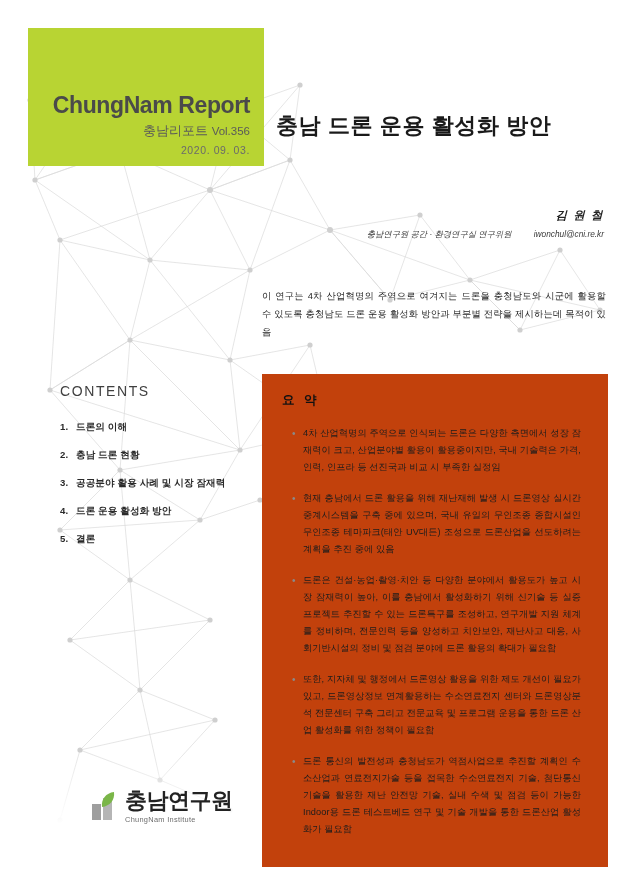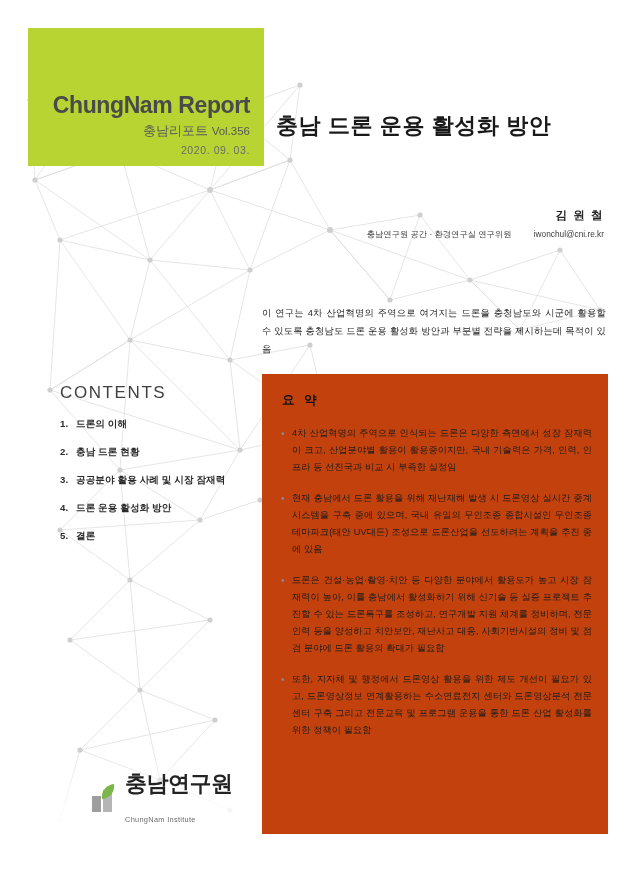--- a/index.html
+++ b/index.html
@@ -78,58 +78,59 @@
     letter-spacing: 0.6px;
     line-height: 1.3;
   }
 
   
   .author-block {
     position: absolute;
     right: 26px; top: 208px;
     text-align: right;
     width: 420px;
+    font-style: italic;
   }
   .author-name {
     font-size: 11.5px;
     font-weight: bold;
     color: #222;
     letter-spacing: 1.5px;
     margin-bottom: 6px;
   }
   .author-affil {
     font-size: 8.3px;
     color: #3a3a3a;
     letter-spacing: 0px;
   }
   .author-affil .mail { margin-left: 20px; }
 
   
   .intro {
     position: absolute;
-    left: 262px; top: 304px;
+    left: 262px; top: 287px;
     width: 344px;
     font-size: 9.3px;
     line-height: 1.95;
     color: #1f1f1f;
     text-align: justify;
     letter-spacing: 0.2px;
   }
 
   
   .contents {
     position: absolute;
     left: 60px; top: 383px;
     width: 190px;
   }
   .contents-title {
-    font-size: 17px;
+    font-size: 14px;
     color: #3f3f3f;
     letter-spacing: 1.6px;
-    margin-bottom: 15px;
+    margin-bottom: 22px;
     font-weight: normal;
   }
   .contents-list {
     margin: 0; padding: 0;
     list-style: none;
   }
   .contents-list li {
     font-size: 9.6px;
     color: #2a2a2a;
     font-weight: bold;
@@ -147,21 +148,21 @@
     padding: 16px 16px 18px 18px;
     min-height: 460px;
   }
   .summary-title {
     font-size: 12.5px;
     font-weight: bold;
     color: #111;
     letter-spacing: 3px;
     margin: 2px 0 16px 2px;
   }
-  .summary ul { margin: 0; padding: 0; list-style: none; }
+  .summary ul { margin: 11px; padding: 0; list-style: none; }
   .summary li {
     position: relative;
     padding-left: 12px;
     font-size: 9.2px;
     line-height: 1.85;
     color: #1c1c1c;
     text-align: justify;
     margin-bottom: 14px;
     letter-spacing: 0.1px;
   }
@@ -190,21 +191,21 @@
     font-size: 22px;
     font-weight: bold;
     color: #222;
     letter-spacing: -0.5px;
     line-height: 1;
   }
   .logo-text-en {
     font-size: 7.4px;
     color: #6d6d6d;
     letter-spacing: 0.3px;
-    margin-top: 20px;
+    margin-top: 3px;
   }
 
   
   .fade-bottom {
     position: absolute;
     left: 0; bottom: 0; width: 630px; height: 120px;
     background: linear-gradient(to bottom, rgba(255,255,255,0) 0%, #fff 60%);
     pointer-events: none;
   }
 </style>
@@ -336,20 +337,21 @@
     </ul>
   </div>
 
   <div class="summary">
     <div class="summary-title">요 약</div>
     <ul>
       <li>4차 산업혁명의 주역으로 인식되는 드론은 다양한 측면에서 성장 잠재력이 크고, 산업분야별 활용이 활용중이지만, 국내 기술력은 가격, 인력, 인프라 등 선진국과 비교 시 부족한 실정임</li>
       <li>현재 충남에서 드론 활용을 위해 재난재해 발생 시 드론영상 실시간 중계시스템을 구축 중에 있으며, 국내 유일의 무인조종 종합시설인 무인조종 테마파크(태안 UV대든) 조성으로 드론산업을 선도하려는 계획을 추진 중에 있음</li>
       <li>드론은 건설·농업·촬영·치안 등 다양한 분야에서 활용도가 높고 시장 잠재력이 높아, 이를 충남에서 활성화하기 위해 신기술 등 실증 프로젝트 추진할 수 있는 드론특구를 조성하고, 연구개발 지원 체계를 정비하며, 전문인력 등을 양성하고 치안보안, 재난사고 대응, 사회기반시설의 정비 및 점검 분야에 드론 활용의 확대가 필요함</li>
       <li>또한, 지자체 및 행정에서 드론영상 활용을 위한 제도 개선이 필요가 있고, 드론영상정보 연계활용하는 수소연료전지 센터와 드론영상분석 전문센터 구축 그리고 전문교육 및 프로그램 운용을 통한 드론 산업 활성화를 위한 정책이 필요함</li>
+      <li>드론 통신의 발전성과 충청남도가 역점사업으로 추진할 계획인 수소산업과 연료전지가술 등을 접목한 수소연료전지 기술, 첨단통신 기술을 활용한 재난 안전망 기술, 실내 수색 및 점검 등이 가능한 Indoor용 드론 테스트베드 연구 및 기술 개발을 통한 드론산업 활성화가 필요함</li>
     </ul>
   </div>
 
   <div class="logo-block">
     <div class="logo-mark">
       <svg viewBox="0 0 30 34" width="30" height="34">
         <path d="M4 30 L4 14 L13 14 L13 30 Z" fill="#9e9e9e"></path>
         <path d="M15 30 L15 8 L24 8 L24 30 Z" fill="#b5b5b5"></path>
         <path d="M26 2 C18 3 13 9 14 17 C22 16 27 10 26 2 Z" fill="#7ab648"></path>
       </svg>

